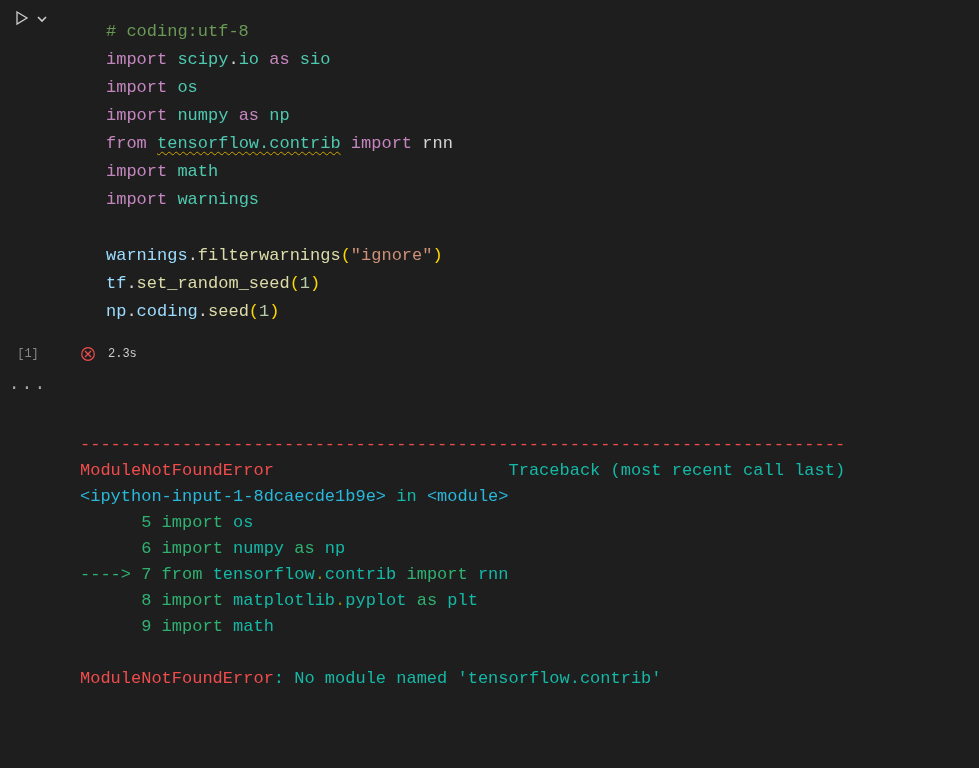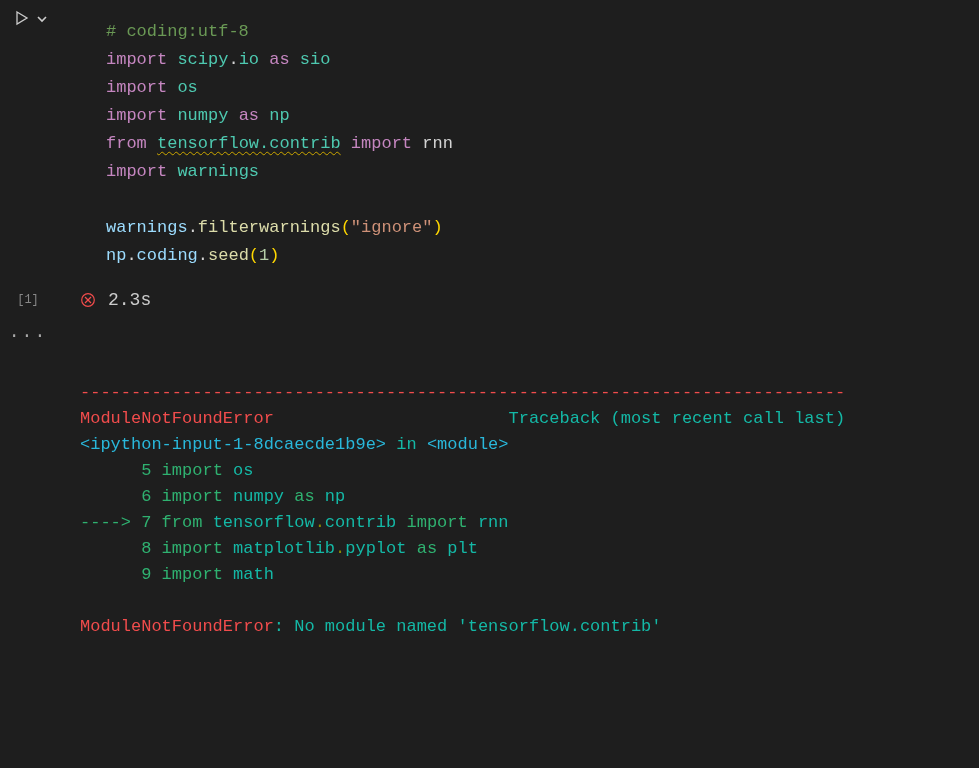--- a/index.html
+++ b/index.html
@@ -79,21 +79,21 @@
   .status-area {
     display:flex;
     align-items:center;
     gap: 12px;
     padding-left: 24px;
   }
   .error-icon {
     width:16px;height:16px;color:#f14c4c;
     display:inline-block;
   }
-  .status-time { color: #cccccc; font-size: 18px; }
+  .status-time { color: #cccccc; font-size: 12px; }
 
   .more-dots {
     width:56px;
     text-align:center;
     color:#aaa;
     font-size:18px;
     margin-top: 16px;
     letter-spacing: 2px;
   }
 
@@ -134,23 +134,25 @@
           </span>
         </div>
       </div>
 
       <div class="code-cell">
 <div><span class="tok-comment"># coding:utf-8</span></div>
 <div><span class="tok-keyword">import</span><span class="tok-plain"> </span><span class="tok-mod">scipy</span><span class="tok-plain">.</span><span class="tok-mod">io</span><span class="tok-plain"> </span><span class="tok-keyword">as</span><span class="tok-plain"> </span><span class="tok-mod-dim">sio</span></div>
 <div><span class="tok-keyword">import</span><span class="tok-plain"> </span><span class="tok-mod">os</span></div>
 <div><span class="tok-keyword">import</span><span class="tok-plain"> </span><span class="tok-mod">numpy</span><span class="tok-plain"> </span><span class="tok-keyword">as</span><span class="tok-plain"> </span><span class="tok-mod-dim">np</span></div>
 <div><span class="tok-keyword">from</span><span class="tok-plain"> </span><span class="tok-mod wavy">tensorflow.contrib</span><span class="tok-plain"> </span><span class="tok-keyword">import</span><span class="tok-plain"> </span><span class="tok-plain">rnn</span></div>
+<div><span class="tok-keyword">import</span><span class="tok-plain"> </span><span class="tok-mod-dim">math</span></div>
 <div><span class="tok-keyword">import</span><span class="tok-plain"> </span><span class="tok-mod">warnings</span></div>
 <div>&nbsp;</div>
 <div><span class="tok-ident">warnings</span><span class="tok-plain">.</span><span class="tok-func">filterwarnings</span><span class="tok-paren">(</span><span class="tok-str">"ignore"</span><span class="tok-paren">)</span></div>
+<div><span class="tok-ident">tf</span><span class="tok-plain">.</span><span class="tok-func">set_random_seed</span><span class="tok-paren">(</span><span class="tok-num">1</span><span class="tok-paren">)</span></div>
 <div><span class="tok-ident">np</span><span class="tok-plain">.</span><span class="tok-ident">coding</span><span class="tok-plain">.</span><span class="tok-func">seed</span><span class="tok-paren">(</span><span class="tok-num">1</span><span class="tok-paren">)</span></div>
       </div>
     </div>
 
     <div class="status-row">
       <div class="exec-count">[1]</div>
       <div class="status-area">
         <span class="error-icon">
           <svg viewBox="0 0 16 16" width="16" height="16" fill="none" stroke="currentColor" stroke-width="1.2">
             <circle cx="8" cy="8" r="6.3"></circle>

